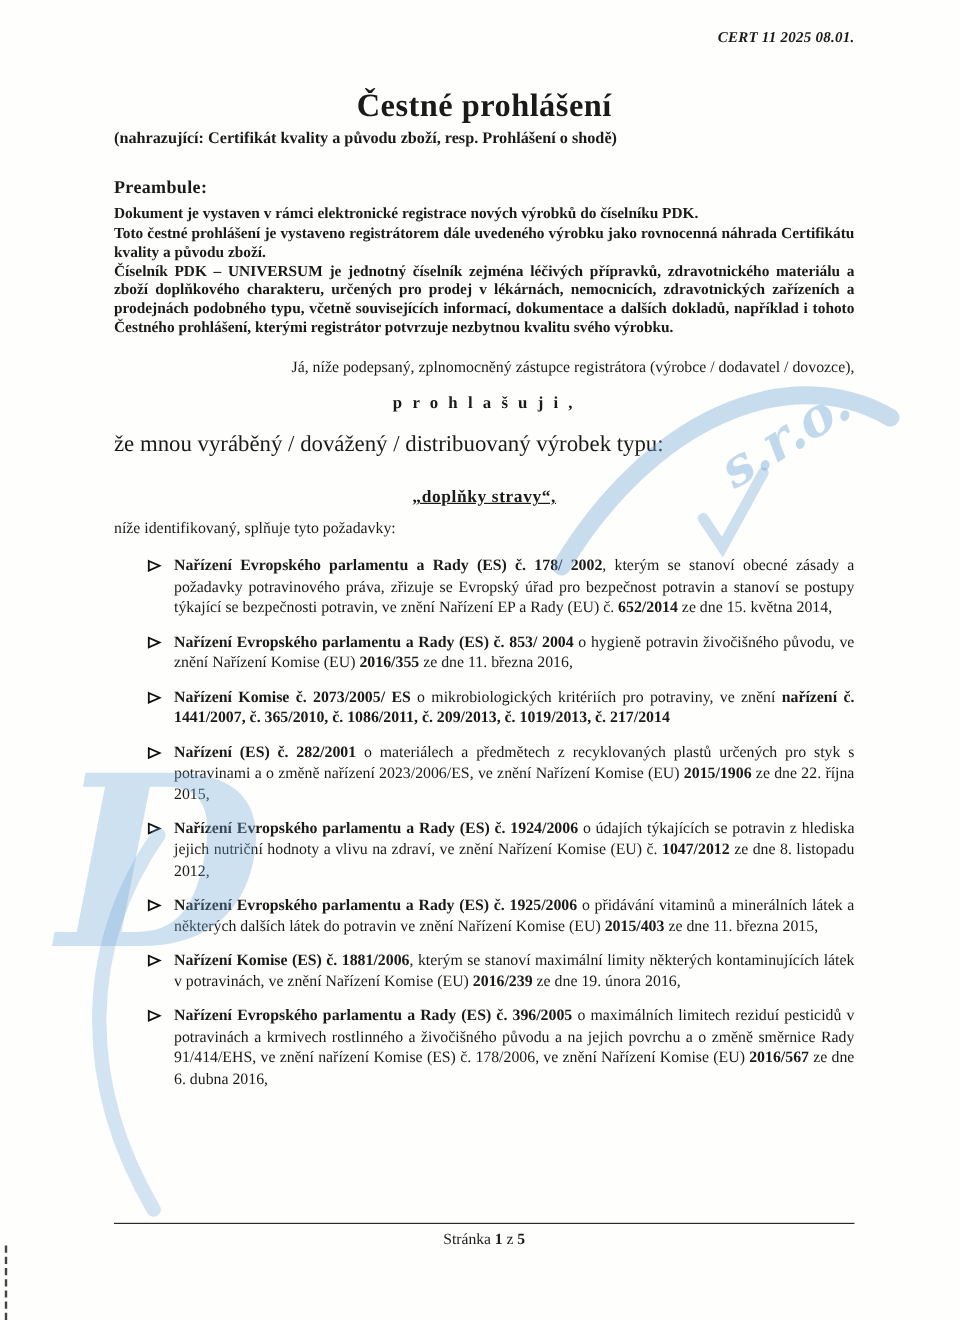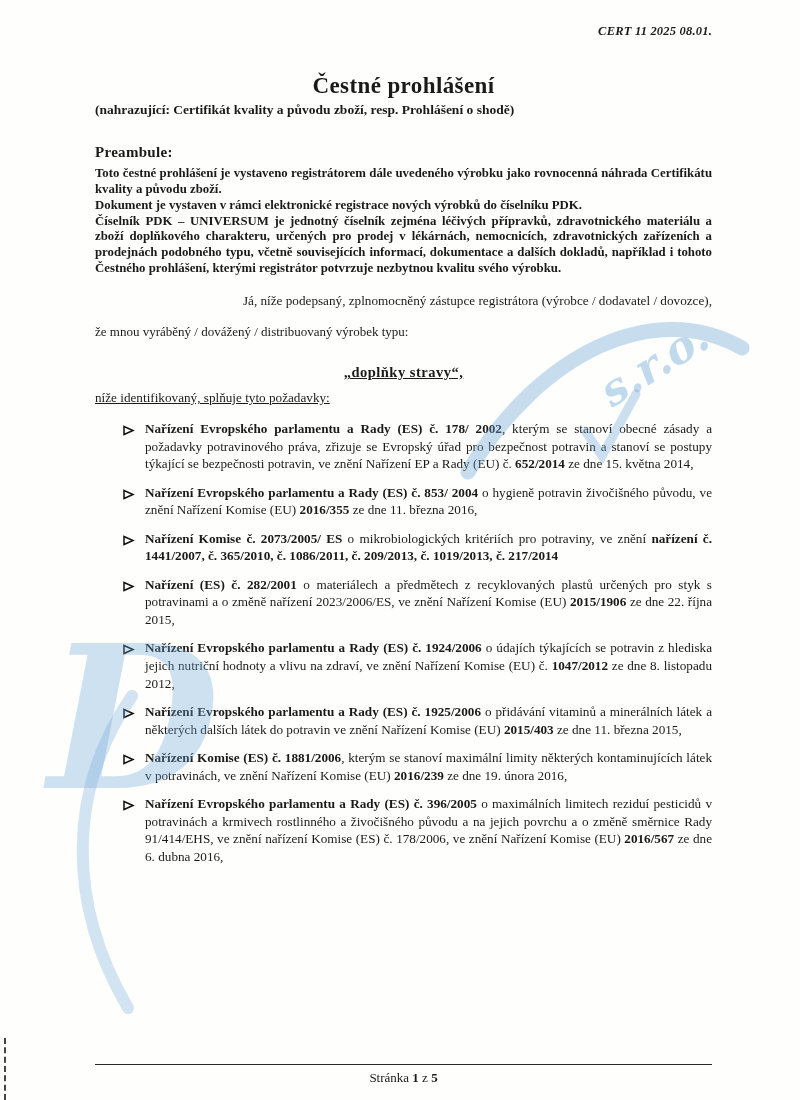--- a/index.html
+++ b/index.html
@@ -1,36 +1,36 @@
 <!DOCTYPE html>
 <html lang="cs"><head>
 <meta charset="utf-8">
 <style>
   * { margin:0; padding:0; box-sizing:border-box; }
   html,body { width:800px; }
   body { background:#ddd; font-family:"Liberation Serif", serif; }
   .page { position:relative; width:800px; height:1100px; background:#fefefdff; background-color:#fefefc; color:#1a1a1a; overflow:hidden; margin:0 auto; }
   .content { position:relative; z-index:1; padding:24px 88px 0 95px; }
   .doc-ref { text-align:right; font-style:italic; font-weight:bold; font-size:12.5px; letter-spacing:0.2px; }
-  .title { text-align:center; font-size:23px; font-weight:bold; margin-top:34px; letter-spacing:0.4px; }
+  .title { text-align:center; font-size:27px; font-weight:bold; margin-top:34px; letter-spacing:0.4px; }
   .subtitle { text-align:left; font-weight:bold; font-size:13.5px; margin-top:3px; }
   .preamble-heading { font-weight:bold; font-size:15px; margin-top:26px; letter-spacing:0.3px; }
   .preamble-body { margin-top:5px; }
   .pre-p { font-weight:bold; font-size:12.8px; line-height:1.24; text-align:justify; }
   .intro { margin-top:16px; font-size:13.2px; text-indent:42px;text-align:right; }
   .prohlasuji { margin-top:15px; text-align:center; font-weight:bold; font-size:14px; letter-spacing:2.5px; }
-  .product-intro { margin-top:15px; font-size:13px; }
+  .product-intro { margin-top:15px; font-size:19px; }
   .product-type { margin-top:24px; text-align:center; font-weight:bold; font-size:14.5px; text-decoration:underline; letter-spacing:0.5px; }
-  .req-intro { margin-top:9px; font-size:13.2px;text-decoration:underline; }
+  .req-intro { margin-top:9px; font-size:13.2px; }
   .req-list { margin-top:14px; padding-left:27px; }
   .req-item { display:flex; margin-bottom:11px; }
   .bullet { flex:0 0 23px; padding-top:3px; }
   .req-text { flex:1; font-size:13.2px; line-height:1.33; text-align:justify; }
   .bseg { font-weight:bold; }
-  .footer { position:absolute; left:95px; right:88px; top:1064px; z-index:1; }
+  .footer { position:absolute; left:95px; right:88px; top:1019px; z-index:1; }
   .footer-line { border-top:1.6px solid #2a2a2a; height:0; }
   .page-num { text-align:center; font-size:13px; margin-top:5px; }
   .watermark { position:absolute; left:0; top:0; width:800px; height:1100px; z-index:2; pointer-events:none; }
   .edge-artifact { position:absolute; left:4px; bottom:0; height:62px; width:0; border-left:2px dashed #444; z-index:3; }
 </style>
 </head>
 <body>
 
 <div class="page">
 
@@ -46,27 +46,28 @@
 
   <div class="content">
 
     <div class="doc-ref">CERT 11 2025 08.01.</div>
 
     <h1 class="title">Čestné prohlášení</h1>
     <div class="subtitle">(nahrazující: Certifikát kvality a původu zboží, resp. Prohlášení o shodě)</div>
 
     <div class="preamble-heading">Preambule:</div>
     <div class="preamble-body">
+        <p class="pre-p">Dokument je vystaven v rámci elektronické registrace nových výrobků do číselníku PDK.</p>
         <p class="pre-p">Toto čestné prohlášení je vystaveno registrátorem dále uvedeného výrobku jako rovnocenná náhrada Certifikátu kvality a původu zboží.</p>
-        <p class="pre-p">Dokument je vystaven v rámci elektronické registrace nových výrobků do číselníku PDK.</p>
         <p class="pre-p">Číselník PDK – UNIVERSUM je jednotný číselník zejména léčivých přípravků, zdravotnického materiálu a zboží doplňkového charakteru, určených pro prodej v lékárnách, nemocnicích, zdravotnických zařízeních a prodejnách podobného typu, včetně souvisejících informací, dokumentace a dalších dokladů, například i tohoto Čestného prohlášení, kterými registrátor potvrzuje nezbytnou kvalitu svého výrobku.</p>
       </div>
 
     <p class="intro">Já, níže podepsaný, zplnomocněný zástupce registrátora (výrobce / dodavatel / dovozce),</p>
 
+    <div class="prohlasuji">p r o h l a š u j i ,</div>
 
     <p class="product-intro">že mnou vyráběný / dovážený  / distribuovaný výrobek typu:</p>
 
     <div class="product-type">„doplňky stravy“,</div>
 
     <p class="req-intro">níže identifikovaný, splňuje tyto požadavky:</p>
 
     <div class="req-list">
         <div class="req-item">
           <span class="bullet"><svg width="13" height="13" viewBox="0 0 13 13">

